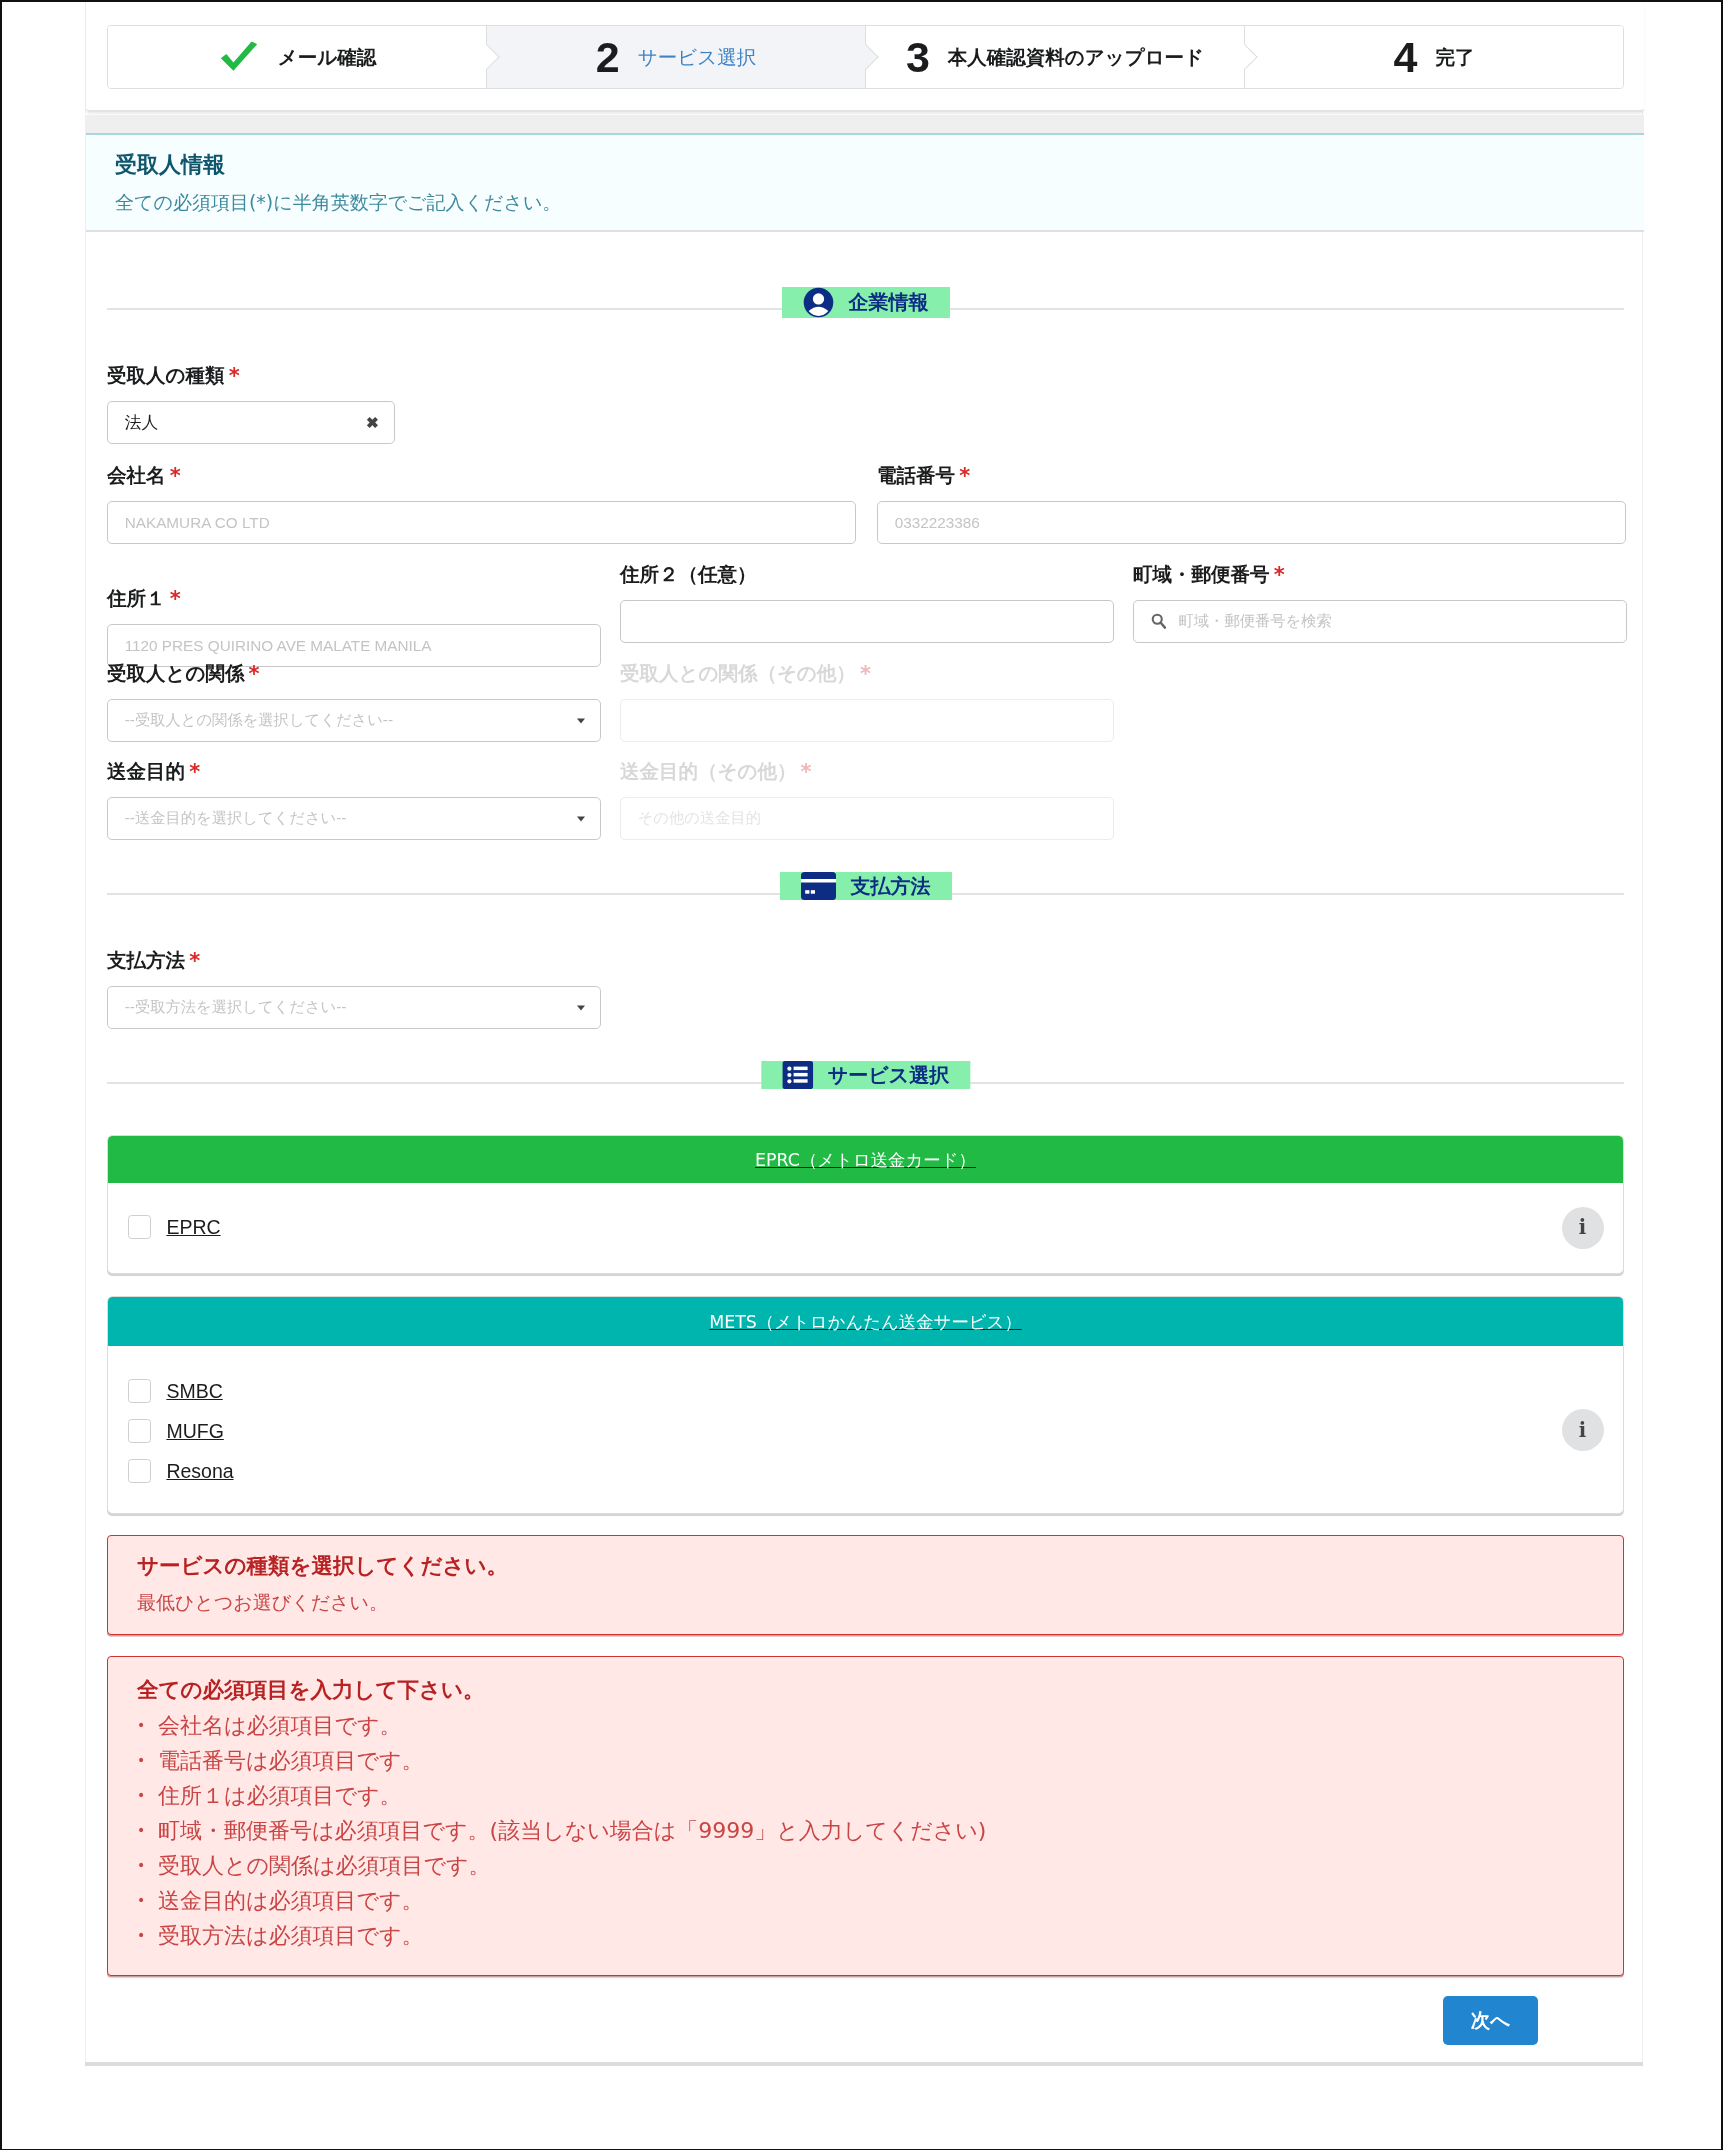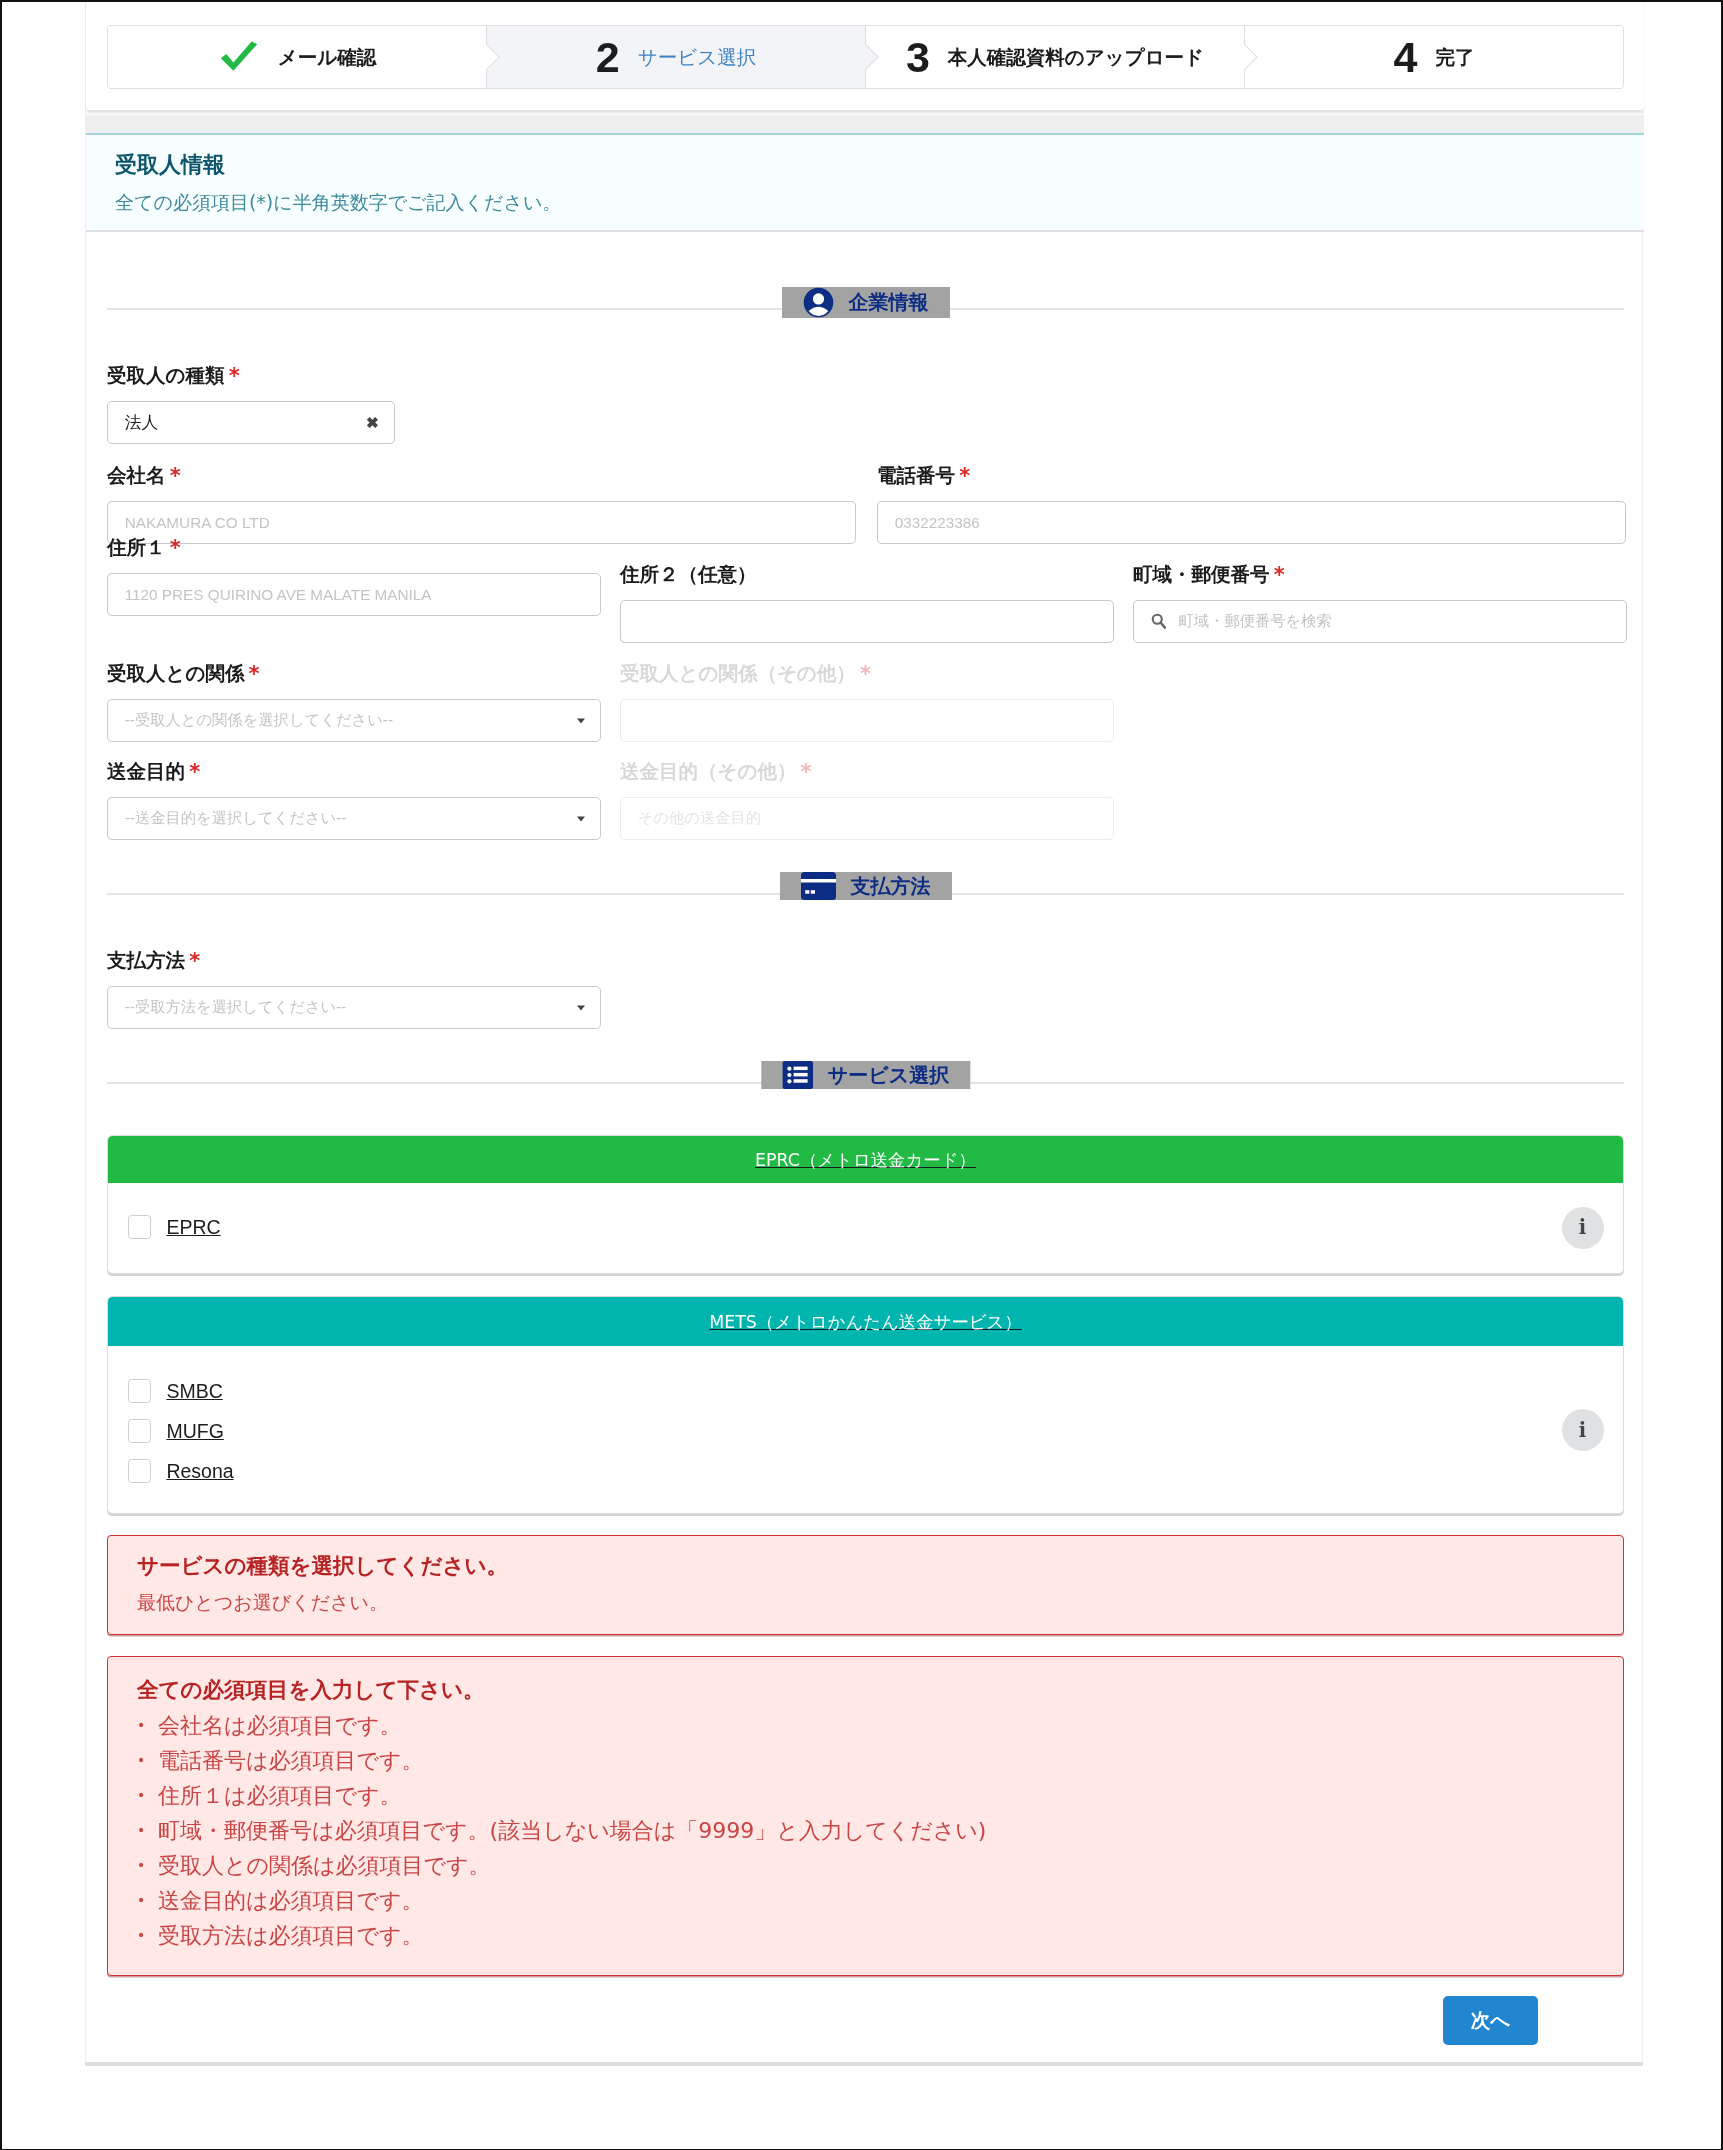--- a/index.html
+++ b/index.html
@@ -25,21 +25,21 @@
   
   .band { position: absolute; left: 0; top: 113px; width: 1558px; height: 19.5px; background: #efefef; }
 
   
   .info-msg { position: absolute; left: 0; top: 131px; width: 1558px; height: 99px; background: #f7feff; border-top: 2.1px solid #a9d5de; border-bottom: 2.8px solid #e0e0e0; padding: 15.3px 29px; }
   .info-title { font-size: 22px; font-weight: bold; color: #0e566c; margin-bottom: 9.7px; }
   .info-sub { font-size: 19px; color: #3e8a9d; }
 
   
   .divider { position: absolute; left: 21px; width: 1517px; height: 2.1px; background: #e3e3e3; }
-  .divider-label { position: absolute; left: 50%; transform: translateX(-50%); top: -21px; background: #a3a3a3; padding: 0 21px; display: flex; align-items: center; gap: 15px; color: #0c2d83; font-size: 20px; font-weight: bold; white-space: nowrap; }
+  .divider-label { position: absolute; left: 50%; transform: translateX(-50%); top: -21px; background: #86efac; padding: 0 21px; display: flex; align-items: center; gap: 15px; color: #0c2d83; font-size: 20px; font-weight: bold; white-space: nowrap; }
   .divider-label svg { display: block; }
 
   
   .field { position: absolute; }
   .label { font-size: 19.5px; font-weight: bold; color: #1b1c1d; height: 28px; line-height: 28px; white-space: nowrap; }
   .label .req { color: #db2828; font-size: 21px; margin-left: 4.2px; vertical-align: top; }
   .field.disabled .label { color: #d8d8d8; }
   .field.disabled .label .req { color: #f0b8b8; }
   .input { position: absolute; left: 0; top: 39px; width: 100%; height: 43px; border: 1.4px solid #c8c8c8; border-radius: 4.9px; background: #fff; padding: 0 16.7px; display: flex; align-items: center; font-size: 15.3px; color: #c4c4c4; font-family: "Liberation Sans", sans-serif; }
   .field.disabled .input { border-color: #ececec; color: #e4e4e4; }
@@ -131,21 +131,21 @@
       </div>
   </div>
 
   <div class="field" style="left:791px;top:460px;width:749px;height:83px">
     <div class="label"><span>電話番号</span><span class="req">*</span></div>
     <div class="input">
         <span>0332223386</span>
       </div>
   </div>
 
-  <div class="field" style="left:21px;top:532px;width:494px;height:83px">
+  <div class="field" style="left:21px;top:583px;width:494px;height:83px">
     <div class="label"><span>住所１</span><span class="req">*</span></div>
     <div class="input">
         <span>1120 PRES QUIRINO AVE MALATE MANILA</span>
       </div>
   </div>
 
   <div class="field" style="left:534px;top:559px;width:494px;height:83px">
     <div class="label">住所２（任意）</div>
     <div class="input"></div>
   </div>

